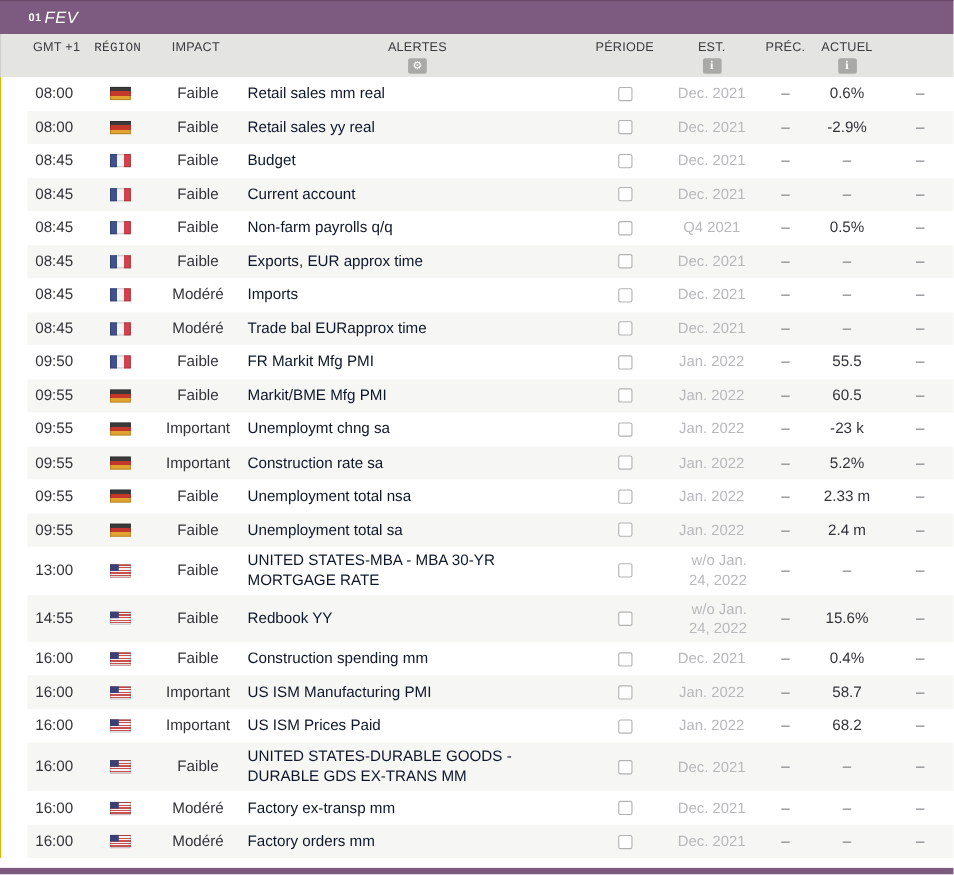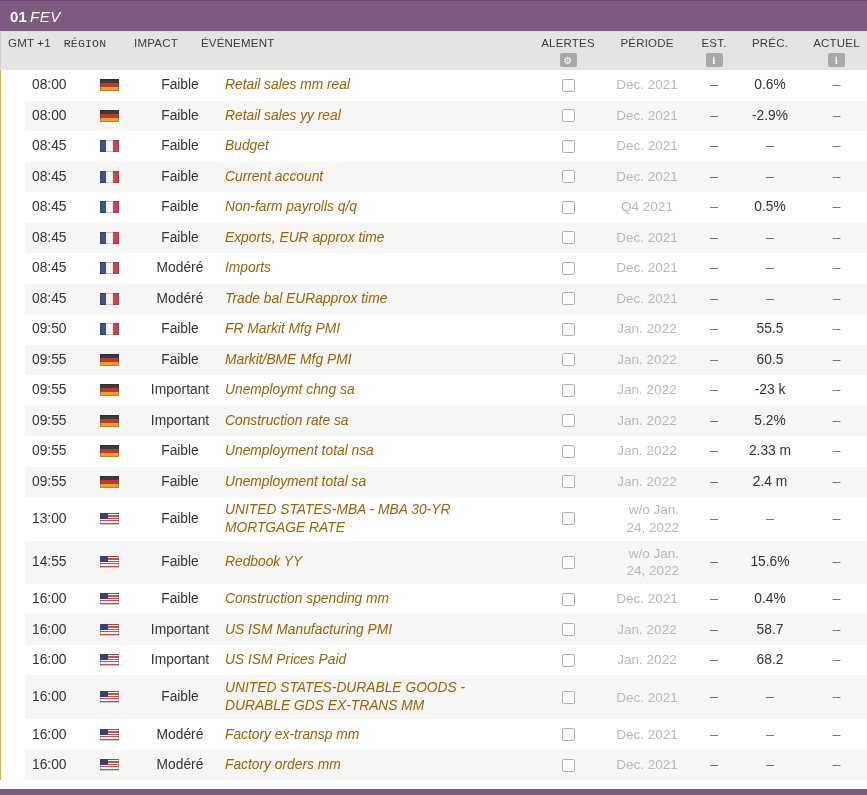--- a/index.html
+++ b/index.html
@@ -9,28 +9,29 @@
     -webkit-font-smoothing: antialiased;
   }
   .calendar { width: 867px; height: 795px; position: relative; overflow: hidden; }
 
   
   .day-header {
     height: 31px; background: #7d5a7f; color: #fff;
     display: flex; align-items: center; padding-left: 10px; box-sizing: border-box;
     border-top: 1px solid #6a4b6c;
   }
-  .day-header .day { font-weight: bold; font-size: 15px; letter-spacing: 0.2px; }
+  .day-header .day { font-weight: bold; font-size: 10px; letter-spacing: 0.2px; margin-left: 16px; }
   .day-header .month { font-weight: 400; font-size: 15px; margin-left: 3px; letter-spacing: 0.5px; font-style: italic; }
 
   
   .grid {
     display: grid;
     grid-template-columns: 58px 52px 90px 1fr 64px 94px 40px 72px 61px;
     box-sizing: border-box;
+    padding-left: 22px;
   }
 
   
   .col-header {
     background: #e4e4e2; height: 39px; padding-top: 6px; box-sizing: border-box;
     border-left: 1px solid #d0d0ce;
   }
   .ch {
     font-size: 11.5px; color: #3b3b40; letter-spacing: 0.2px;
     display: flex; flex-direction: column; align-items: center; gap: 3px;
@@ -47,21 +48,21 @@
   .icon-badge.info { font-family: "Liberation Serif", serif; font-weight: bold; font-style: normal; font-size: 11px; }
 
   
   .rows { border-left: 1px solid #eab308; padding-left: 24px; }
   .row { min-height: 30.5px; align-items: center; background: #fff; padding: 4px 0; }
   .row.alt { background: #f6f6f4; }
   .cell { font-size: 13.8px; color: #33333a; line-height: 1.3; }
   .c-time   { padding-left: 7px; }
   .c-region { display: flex; justify-content: center; }
   .c-impact { text-align: center; }
-  .c-event  { padding-right: 14px; color: #a16207; font-style: italic; }
+  .c-event  { padding-right: 14px; color: #0f172a; }
   .c-alerts { display: flex; justify-content: center; }
   .c-period { text-align: center; color: #b9b9bd; font-size: 13.5px; display: flex; justify-content: center; }
   .c-period .period-inner { display: inline-block; max-width: 64px; text-align: right; }
   .c-est, .c-actual { text-align: center; }
   .c-prev { text-align: center; }
   .dash { color: #73737a; }
 
   
   .checkbox {
     width: 13px; height: 13px; border: 1px solid #b2b2b2; border-radius: 2px;
@@ -104,23 +105,20 @@
   <div class="col-header grid">
     <div class="ch ch-time">
       <span>GMT +1</span>
     </div>
     <div class="ch ch-region">
       <span>RÉGION</span>
     </div>
     <div class="ch">
       <span>IMPACT</span>
     </div>
-    <div class="ch ch-event">
-      <span>ÉVÉNEMENT</span>
-    </div>
     <div class="ch">
       <span>ALERTES</span>
       <span class="icon-badge">⚙</span>
     </div>
     <div class="ch">
       <span>PÉRIODE</span>
     </div>
     <div class="ch">
       <span>EST.</span>
       <span class="icon-badge info">i</span>

